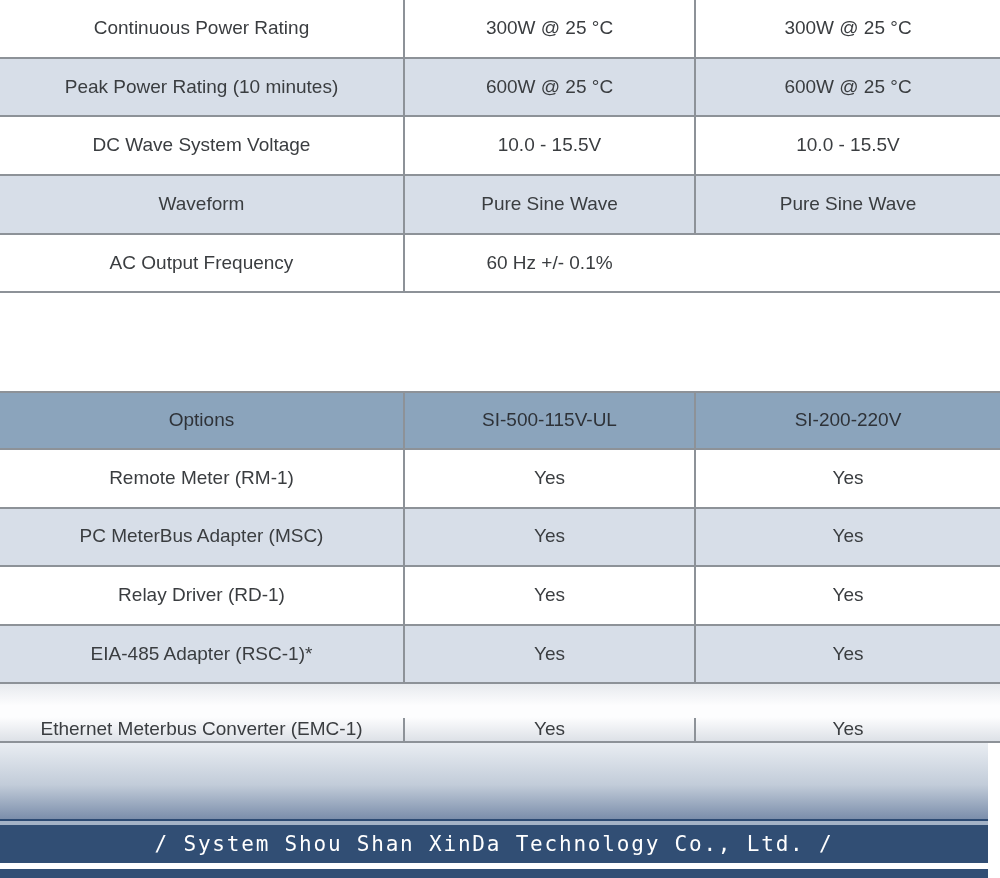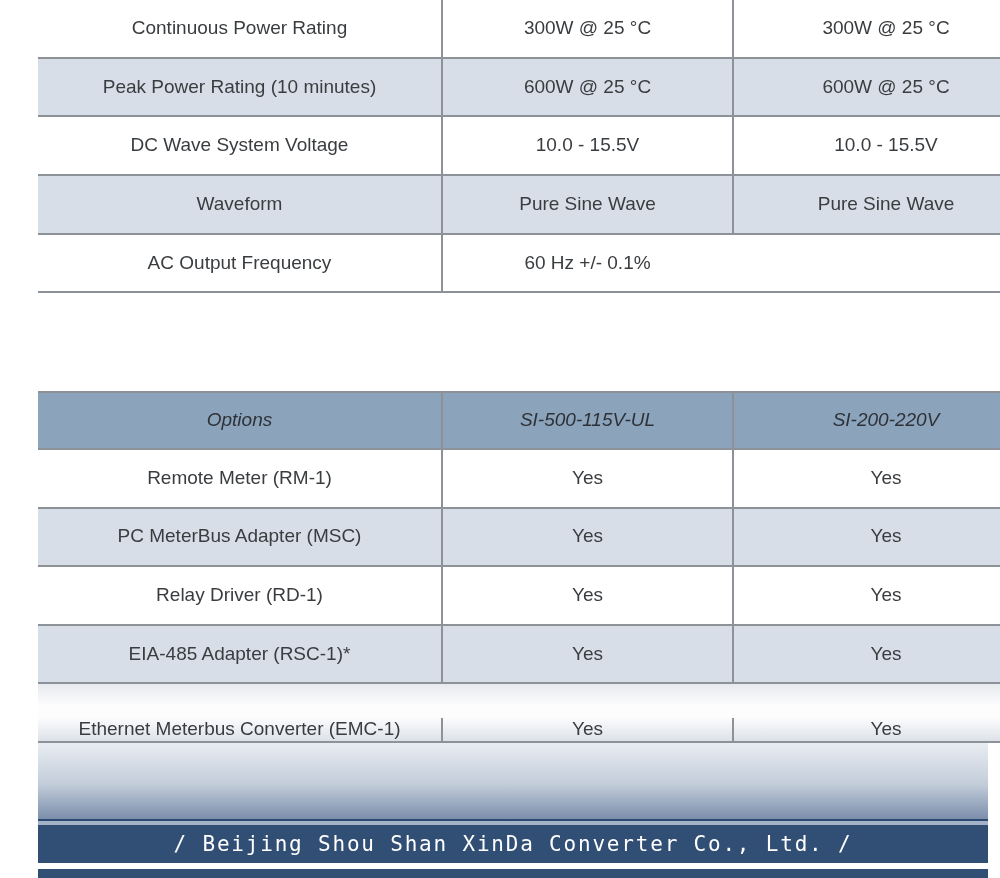--- a/index.html
+++ b/index.html
@@ -1,41 +1,41 @@
 <!DOCTYPE html>
 <html><head>
 <meta charset="utf-8">
 <style>
   html,body{margin:0;padding:0;}
   body{
     width:1000px;height:878px;overflow:hidden;background:#ffffff;
     font-family:"Liberation Sans","DejaVu Sans",sans-serif;
     -webkit-font-smoothing:antialiased;
   }
-  .page{width:988px;height:878px;position:relative;display:flex;flex-direction:column;padding-left:38px;}
+  .page{width:988px;height:878px;position:relative;display:flex;flex-direction:column;}
   *{box-sizing:border-box;}
 
   
   .tbl{width:1000px;}
   .row{display:flex;width:1000px;border-bottom:2px solid #8d9298;}
   .cell{
     display:flex;align-items:center;justify-content:center;
     font-size:19px;color:#3a3d40;text-align:center;line-height:1.2;
   }
   .c1{width:403px;}
   .c2{width:291px;border-left:2px solid #8d9298;}
   .c3{width:306px;border-left:2px solid #8d9298;}
 
   .spec-table{height:352px;display:grid;grid-template-rows:repeat(6,1fr);}
   .spec-table .row:nth-child(even){background:#d7dee8;}
 
   .gap{height:39px;background:#ffffff;}
 
   .options-table{border-top:2px solid #8d9298;}
-  .opt-header{height:57px;background:#8ba4bc;font-style:italic;}
+  .opt-header{height:57px;background:#8ba4bc;}
   .opt-header .cell{color:#2e3238;}
   .opt-rows{height:293px;display:grid;grid-template-rows:repeat(5,1fr);}
   .opt-rows .row:nth-child(even){background:#d7dee8;}
   .opt-rows .row:last-child{
     background:linear-gradient(#e7eaee 0%,#fdfdfe 38%,#fdfdfe 58%,#dde1e7 100%);
     align-items:flex-end;
   }
 
   
   .fade{height:76px;background:linear-gradient(#e9edf2 0%,#c2ccd9 55%,#7b8eab 100%);}
@@ -117,18 +117,18 @@
         <div class="cell c2">Yes</div>
         <div class="cell c3">Yes</div>
       </div>
     </div>
   </div>
 
   <div class="fade"></div>
   <div class="dark-line"></div>
   <div class="light-line"></div>
   <div class="banner">
-    <span>/ Beijing Shou Shan XinDa Converter Co., Ltd. /</span>
+    <span>/ System Shou Shan XinDa Technology Co., Ltd. /</span>
   </div>
   <div class="white-strip"></div>
   <div class="navy-strip"></div>
 
 </div>
 
 </body></html>

